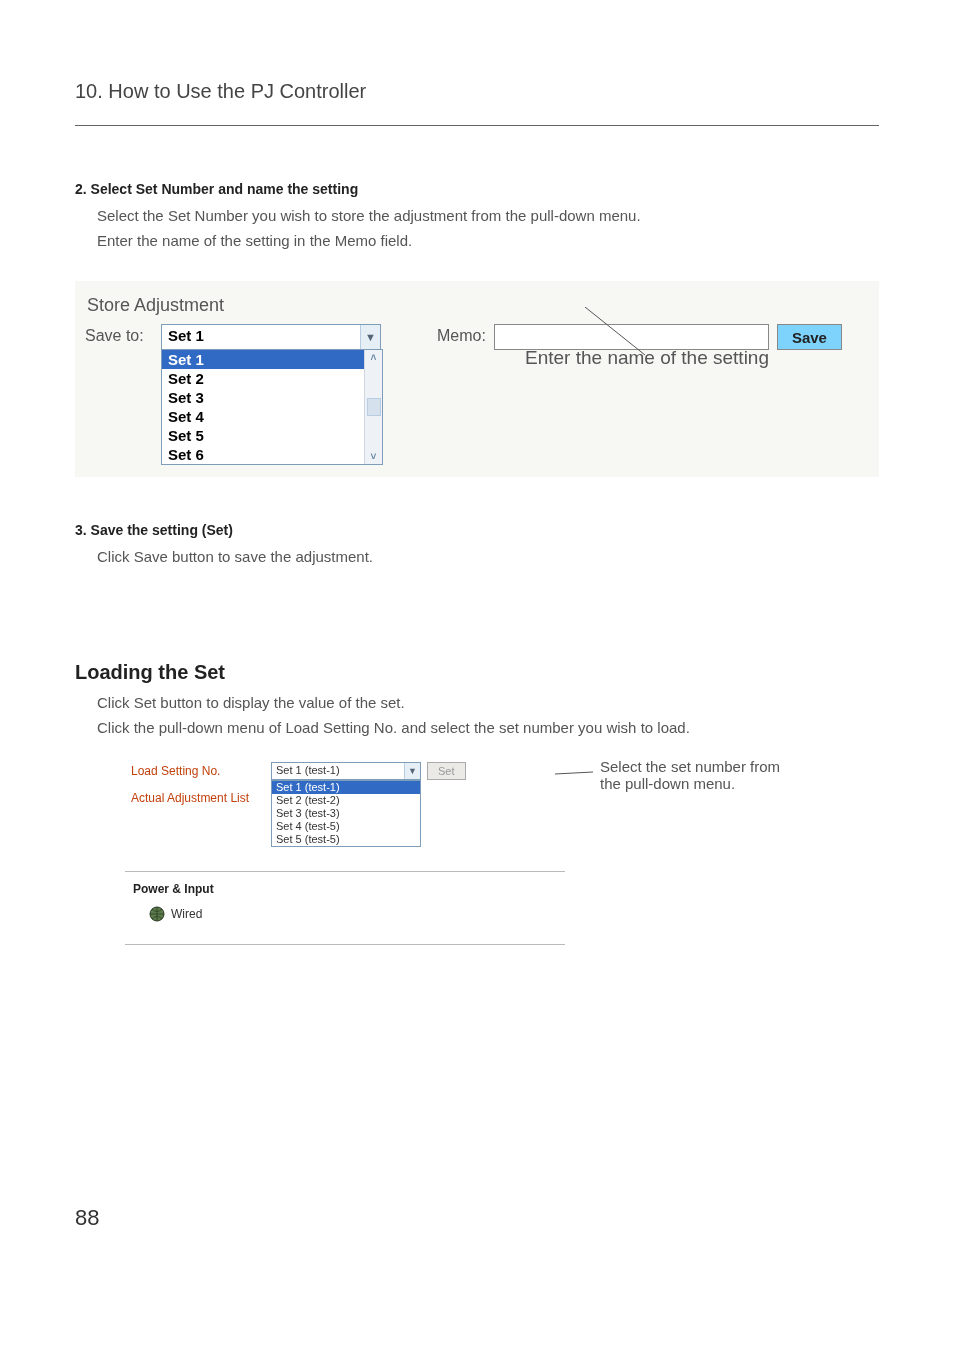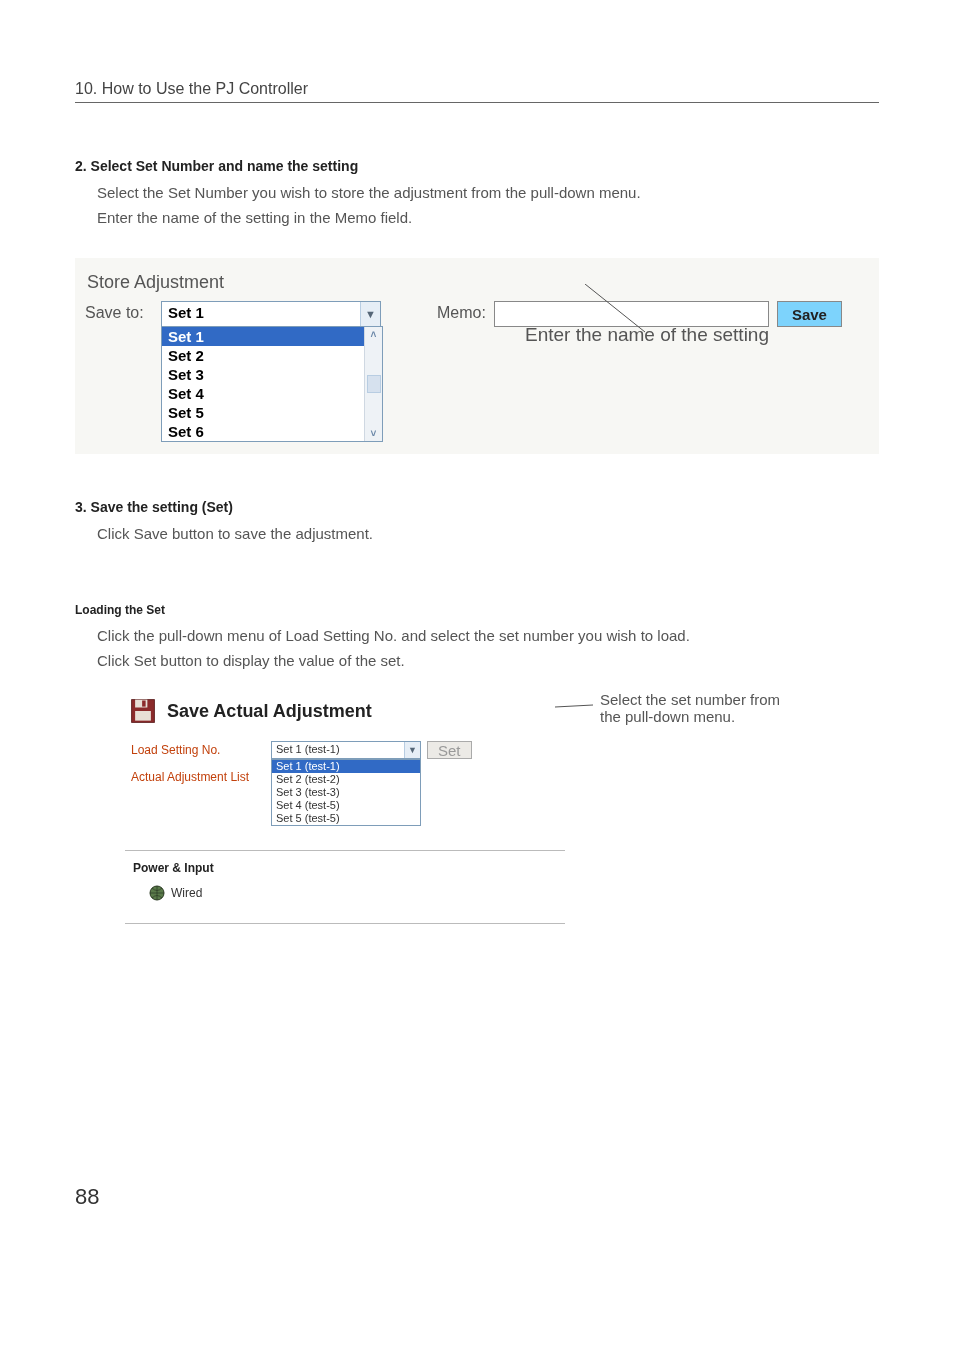--- a/index.html
+++ b/index.html
@@ -8,23 +8,23 @@
     padding: 0;
     font-family: Arial, Helvetica, sans-serif;
     background: #fff;
     color: #333;
     width: 954px;
   }
   .page {
     padding: 80px 75px 60px 75px;
   }
   .chapter-header {
-    font-size: 16px;
+    font-size: 20px;
     color: #444;
-    padding-bottom: 4px;
+    padding-bottom: 22px;
     border-bottom: 1px solid #666;
     margin-bottom: 55px;
   }
   .h-step {
     font-size: 14px;
     font-weight: bold;
     color: #222;
     margin: 0 0 8px 0;
   }
   .body-text {
@@ -146,21 +146,21 @@
   }
   .shot2-combo .v { flex: 1; padding: 1px 4px; }
   .shot2-combo .a {
     width: 16px; background: #e6eef6; border-left: 1px solid #b8cde2;
     display: flex; align-items: center; justify-content: center;
     color: #567; font-size: 9px;
   }
   .shot2-setbtn {
     height: 18px; padding: 0 10px;
     background: #eceae6; border: 1px solid #aaa;
-    font-size: 15px; color: #999; margin-left: 6px;
+    font-size: 11px; color: #999; margin-left: 6px;
   }
   .shot2-list {
     border: 1px solid #7e9db9; background: #fff;
     width: 150px; font-size: 11px; margin-left: 146px;
     margin-top: -4px;
   }
   .shot2-list div { padding: 0 4px; line-height: 13px; }
   .shot2-list div.sel { background: #316ac5; color: #fff; }
   .shot2-section {
     border-top: 1px solid #bbb;
@@ -230,35 +230,26 @@
       </svg>
       <span>Enter the name of the setting</span>
     </div>
   </div>
 
   <div class="h-step">3. Save the setting (Set)</div>
   <p class="body-text">Click Save button to save the adjustment.</p>
 
   <div style="height:55px;"></div>
 
-  <div class="h-step" style="font-size:12px;">Loading the Set</div>
+  <div class="h-step" style="font-size:20px;margin-top:35px;">Loading the Set</div>
+  <p class="body-text">Click Set button to display the value of the set.</p>
   <p class="body-text">Click the pull-down menu of Load Setting No. and select the set number you wish to load.</p>
-  <p class="body-text">Click Set button to display the value of the set.</p>
 
   <div class="shot2-wrap shot2-annot-line">
     <div class="shot2">
-      <div class="shot2-header">
-        <svg class="floppy-icon" viewBox="0 0 32 32">
-          <rect x="3" y="3" width="26" height="26" fill="#8b2b2b" stroke="#5a1a1a" stroke-width="1"></rect>
-          <rect x="7" y="3" width="14" height="9" fill="#e8e0d6"></rect>
-          <rect x="15" y="4" width="4" height="7" fill="#8b2b2b"></rect>
-          <rect x="7" y="16" width="18" height="11" fill="#e8e0d6"></rect>
-        </svg>
-        <span class="shot2-title">Save Actual Adjustment</span>
-      </div>
       <div class="shot2-row">
         <span class="shot2-lbl">Load Setting No.</span>
         <div class="shot2-combo">
           <span class="v">Set 1 (test-1)</span>
           <span class="a">▼</span>
         </div>
         <button class="shot2-setbtn">Set</button>
       </div>
       <div class="shot2-list">
         <div class="sel">Set 1 (test-1)</div>

